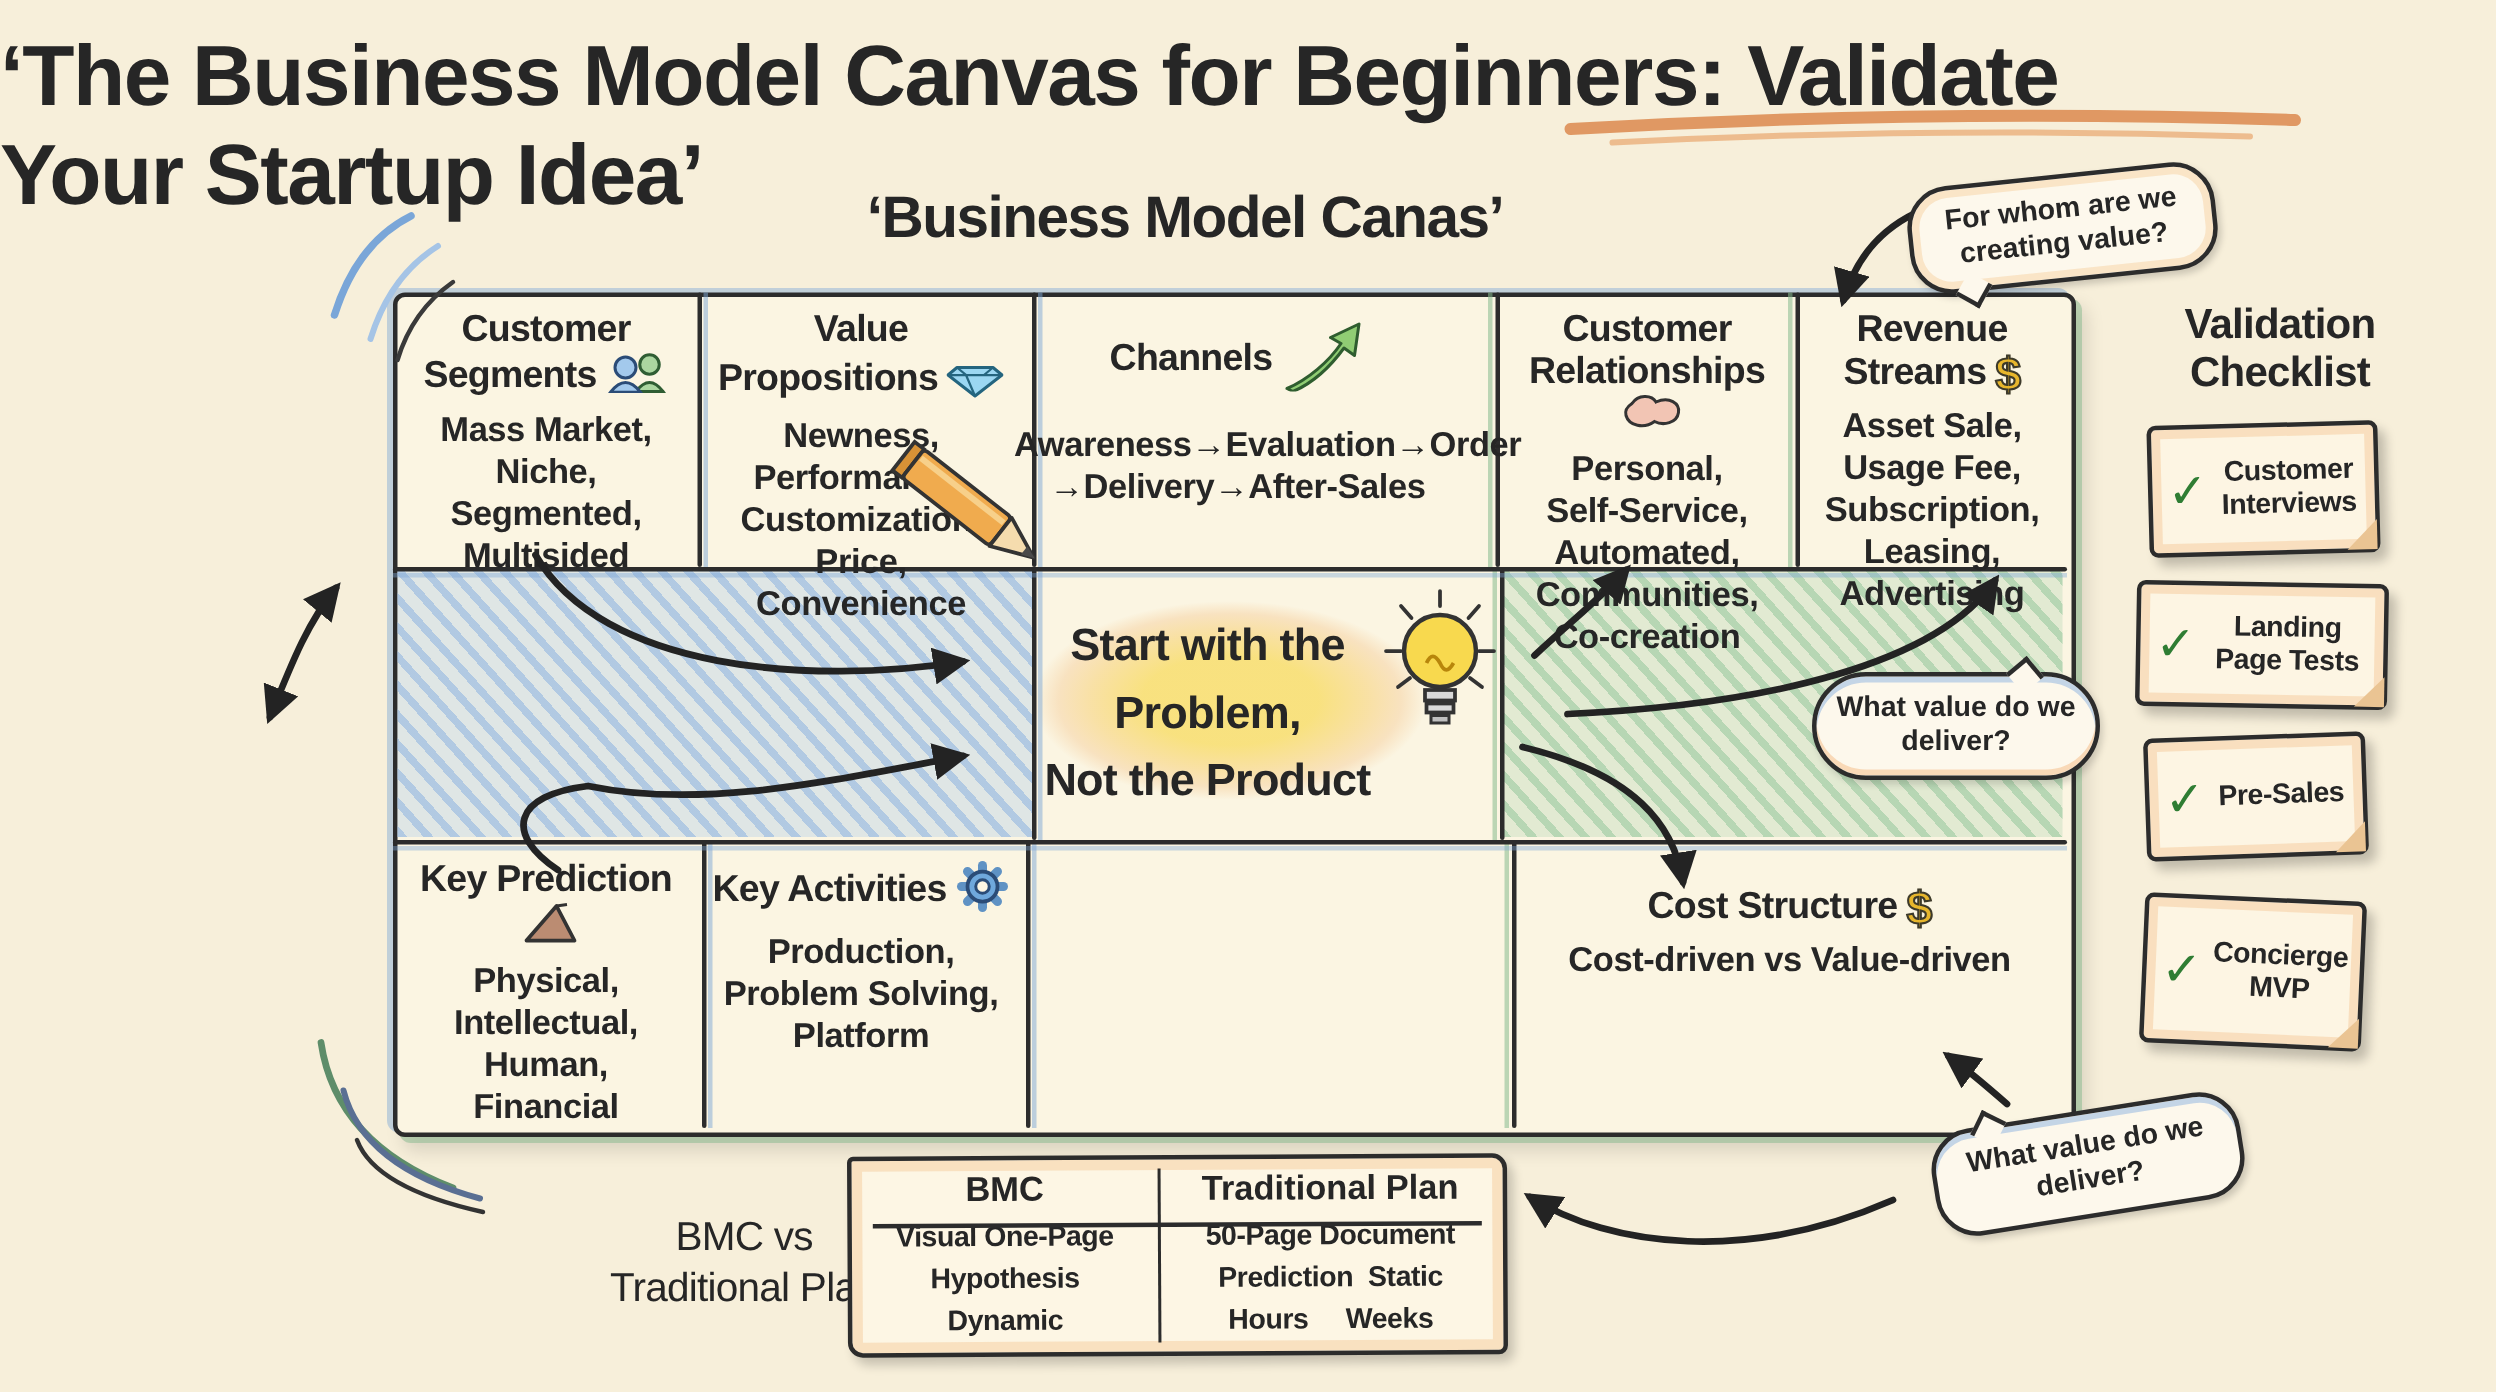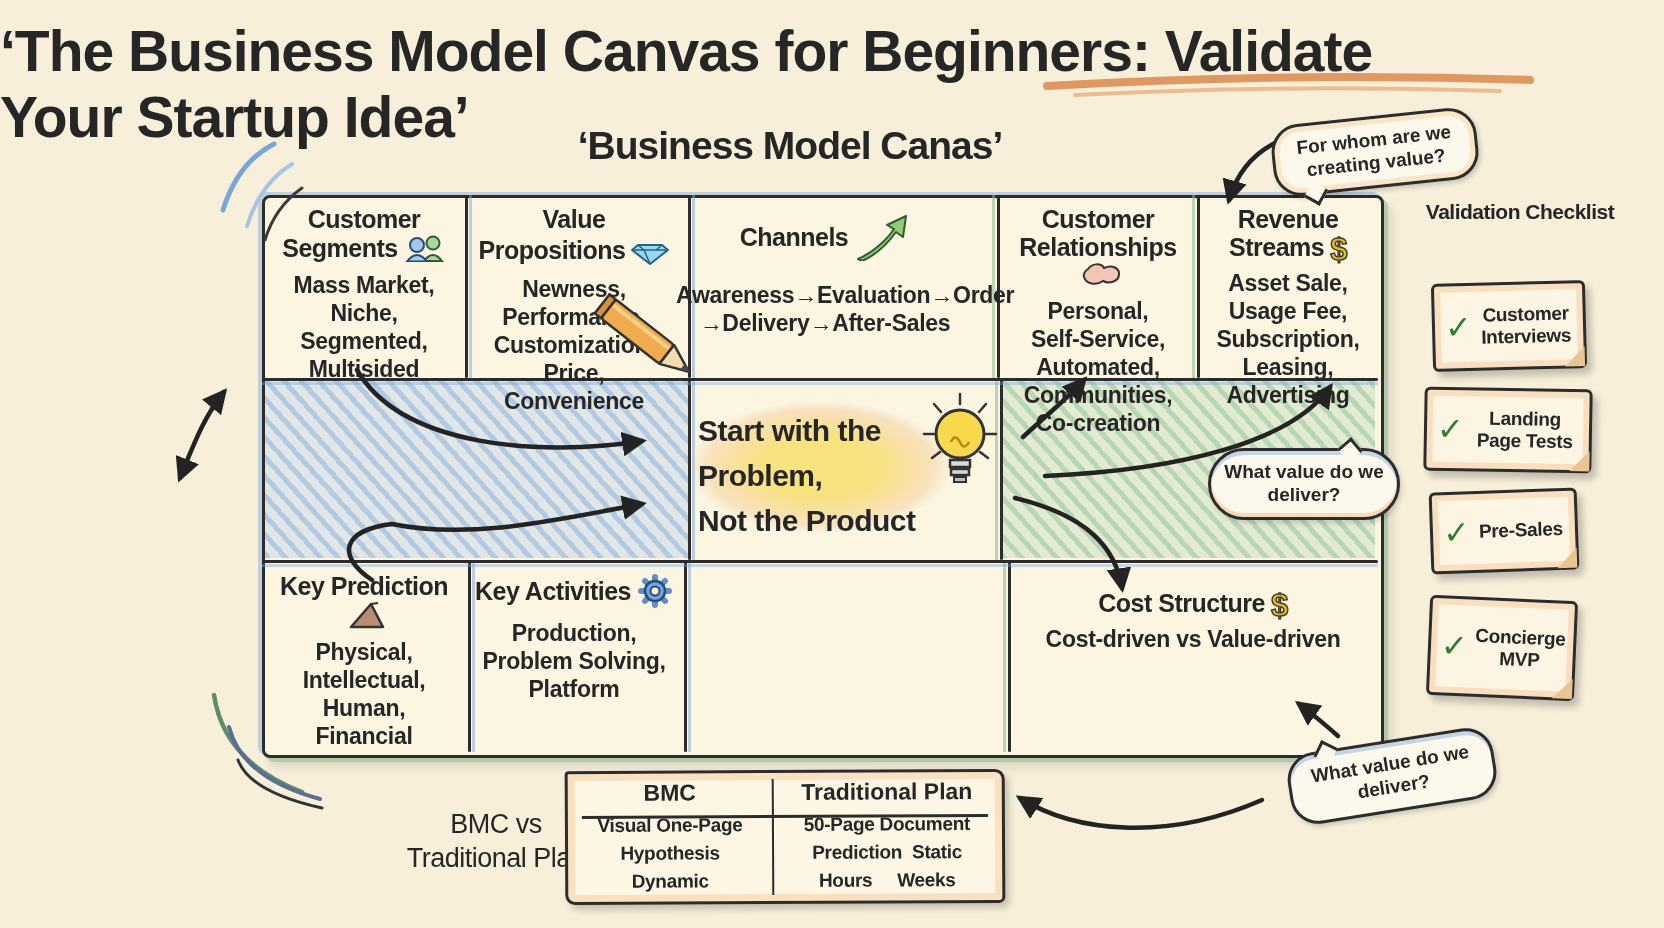--- a/index.html
+++ b/index.html
@@ -50,21 +50,21 @@
   .cell{position:absolute;text-align:center;}
   .cell-title{font-size:25px;font-weight:800;line-height:1.1;letter-spacing:-0.5px;}
   .cell-items{font-size:23px;font-weight:700;line-height:1.22;margin-top:4px;letter-spacing:-0.3px;}
   .pre{white-space:pre-line;}
   .icn{display:inline-block;vertical-align:middle;margin-left:6px;}
   .dollar{
     font-size:31px;font-weight:800;color:#e7b62c;line-height:1;
     -webkit-text-stroke:1.4px #3d3a2a;text-shadow:0 0 1px #5a4d20;
   }
   .center-motto{
-    position:absolute;left:698px;top:408px;width:250px;
+    position:absolute;left:680px;top:408px;width:250px;text-align:center;
     font-size:30px;font-weight:800;line-height:1.5;letter-spacing:-0.5px;
   }
   
   .bubble{
     position:absolute;background:#fdf8ec;border:3px solid #2c2c2c;border-radius:28px;
     padding:10px 12px;font-weight:800;text-align:center;font-size:19px;line-height:1.2;
     box-shadow:2px 3px 5px rgba(0,0,0,.18), inset 0 0 0 5px rgba(244,201,146,.4);
   }
   .bubble::after{
     content:"";position:absolute;width:15px;height:15px;background:#fdf8ec;
@@ -72,21 +72,21 @@
   }
   .bub-forwhom{left:1272px;top:116px;width:176px;transform:rotate(-6deg);}
   .bub-forwhom::after{bottom:-11px;left:28px;transform:rotate(215deg);}
   .bub-mid{left:1208px;top:448px;width:162px;border-radius:36px;box-shadow:2px 3px 5px rgba(0,0,0,.15), inset 0 4px 0 rgba(140,178,224,.5), inset 0 -4px 0 rgba(244,180,120,.45);}
   .bub-mid::after{top:-10px;right:38px;transform:rotate(50deg);}
   .bub-bottom{left:1288px;top:740px;width:178px;transform:rotate(-9deg);box-shadow:2px 3px 5px rgba(0,0,0,.18), inset 0 4px 0 rgba(140,178,224,.5);}
   .bub-bottom::after{top:-10px;left:30px;transform:rotate(35deg);}
   
   .chk-title{
     position:absolute;left:1420px;top:200px;width:200px;text-align:center;
-    font-size:21px;font-weight:800;line-height:1.15;letter-spacing:-0.5px;
+    font-size:28px;font-weight:800;line-height:1.15;letter-spacing:-0.5px;
   }
   .note{
     position:absolute;background:#fdf5e3;border:3px solid #2c2c2c;border-radius:6px;
     display:flex;align-items:center;gap:7px;padding:6px 10px;box-sizing:border-box;
     box-shadow:inset 0 0 0 6px rgba(243,198,146,.45), 5px 6px 7px rgba(0,0,0,.22);
   }
   .note::after{
     content:"";position:absolute;right:-1px;bottom:-1px;width:0;height:0;
     border-style:solid;border-width:0 0 20px 20px;
     border-color:transparent transparent #eac493 transparent;

